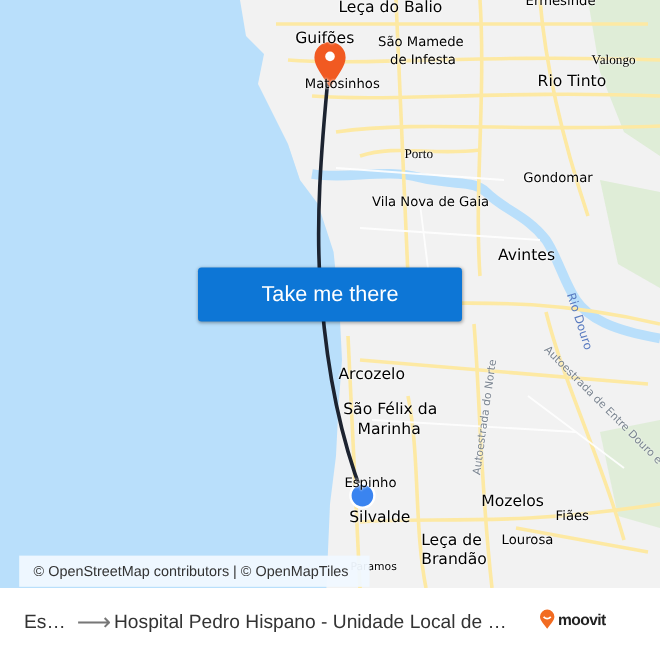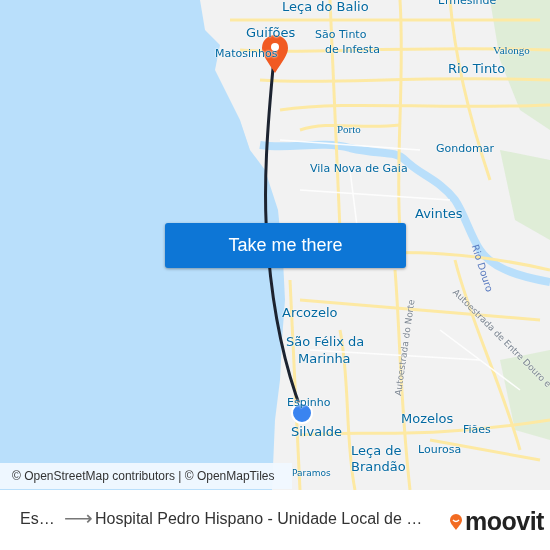--- a/index.html
+++ b/index.html
@@ -1,30 +1,30 @@
 <!DOCTYPE html>
 <html><head>
 <meta charset="utf-8">
 <style>
   html, body { margin: 0; padding: 0; }
   body { width: 550px; height: 550px; overflow: hidden; background: #fff; font-family: "Liberation Sans", sans-serif; position: relative; }
   .map { position: absolute; left: 0; top: 0; width: 550px; height: 490px; overflow: hidden; background: #f2f2f2; }
   .map svg.base { position: absolute; left: 0; top: 0; }
-  .place { position: absolute; color: #0369a1; font-family: "DejaVu Sans", sans-serif; font-size: 13px; white-space: nowrap; line-height: 1; text-shadow: 0 0 2px #fff, 0 0 2px #fff; text-align: center; }
+  .place { position: absolute; color: #000000; font-family: "DejaVu Sans", sans-serif; font-size: 13px; white-space: nowrap; line-height: 1; text-shadow: 0 0 2px #fff, 0 0 2px #fff; text-align: center; }
   .place.sm { font-size: 11px; }
   .road-label { position: absolute; color: #7b8591; font-family: "DejaVu Sans", sans-serif; font-size: 9px; white-space: nowrap; text-shadow: 0 0 2px #fff; transform-origin: left top; }
   .river-label { position: absolute; color: #5a7bc0; font-family: "DejaVu Sans", sans-serif; font-size: 10px; white-space: nowrap; transform-origin: left top; }
-  .cta { position: absolute; left: 165px; top: 223px; width: 241px; height: 45px; background: #0d76d6; color: #fff; border-radius: 3px; box-shadow: 0 1px 3px rgba(0,0,0,0.35); display: flex; align-items: center; justify-content: center; font-size: 18px; cursor: pointer; }
-  .attribution { position: absolute; left: 0; top: 463px; height: 26px; width: 292px; background: rgba(240,248,255,0.95); color: #333; font-size: 12px; display: flex; align-items: center; padding-left: 12px; box-sizing: border-box; }
+  .cta { position: absolute; left: 165px; top: 223px; width: 220px; height: 45px; background: #0d76d6; color: #fff; border-radius: 3px; box-shadow: 0 1px 3px rgba(0,0,0,0.35); display: flex; align-items: center; justify-content: center; font-size: 18px; cursor: pointer; }
+  .attribution { position: absolute; left: 16px; top: 463px; height: 26px; width: 292px; background: rgba(240,248,255,0.95); color: #333; font-size: 12px; display: flex; align-items: center; padding-left: 12px; box-sizing: border-box; }
   .footer { position: absolute; left: 0; top: 490px; width: 438px; height: 60px; background: #fff; display: flex; align-items: center; }
   .from { position: absolute; left: 20px; top: 20px; font-size: 16px; color: #333; }
   .arrow { position: absolute; left: 64px; top: 16px; font-size: 20px; color: #777; }
   .to { position: absolute; left: 95px; top: 20px; font-size: 16px; color: #333; white-space: nowrap; }
   .logo { position: absolute; left: 449px; top: 17px; display: flex; align-items: center; }
-  .logo-text { font-size: 25px; font-weight: bold; color: #222; letter-spacing: -0.5px; margin-left: 2px; }
+  .logo-text { font-size: 13px; font-weight: bold; color: #222; letter-spacing: -0.5px; margin-left: 2px; }
 </style>
 </head>
 <body>
 
 <div class="map">
   <svg class="base" width="550" height="490" viewBox="0 0 550 490">
 
     <path d="M0,0 L200,0 L205,30 L220,45 L215,70 L225,90 L240,120 L250,150 L265,170 L278,210 L283,260 L285,300 L282,340 L280,380 L275,420 L272,490 L0,490 Z" fill="#b9dffb"></path>
 
     <path d="M260,145 C290,150 320,140 350,148 C380,155 395,150 405,160 C420,175 440,180 455,200 C465,215 470,235 480,250 C490,265 510,275 550,282" stroke="#b9dffb" stroke-width="8" fill="none"></path>
@@ -65,24 +65,24 @@
 
     <g>
       <path d="M275,73 C268,62 262,55 262,48 A13,13 0 0 1 288,48 C288,55 282,62 275,73 Z" fill="#f15a22"></path>
       <circle cx="275" cy="47" r="4" fill="#fff"></circle>
     </g>
   </svg>
 
   <span class="place" style="left:282px;top:0px;">Leça do Balio</span>
   <span class="place sm" style="left:438px;top:-5px;">Ermesinde</span>
   <span class="place" style="left:246px;top:26px;">Guifões</span>
-  <span class="place sm" style="left:315px;top:29px;">São Tinto</span>
+  <span class="place sm" style="left:315px;top:29px;">São Mamede</span>
   <span class="place sm" style="left:325px;top:44px;">de Infesta</span>
   <span class="place sm" style="left:493px;top:45px;font-family:Liberation Serif, serif;">Valongo</span>
-  <span class="place sm" style="left:215px;top:48px;">Matosinhos</span>
+  <span class="place sm" style="left:215px;top:64px;padding-left:39px;">Matosinhos</span>
   <span class="place" style="left:400px;top:62px;margin-left:48px;">Rio Tinto</span>
   <span class="place sm" style="left:337px;top:124px;font-family:Liberation Serif, serif;">Porto</span>
   <span class="place sm" style="left:436px;top:143px;">Gondomar</span>
   <span class="place sm" style="left:310px;top:163px;">Vila Nova de Gaia</span>
   <span class="place" style="left:415px;top:207px;">Avintes</span>
   <span class="place" style="left:282px;top:290px;margin-top:16px;">Arcozelo</span>
   <span class="place" style="left:286px;top:335px;">São Félix da</span>
   <span class="place" style="left:298px;top:352px;">Marinha</span>
   <span class="place sm" style="left:287px;top:397px;">Espinho</span>
   <span class="place" style="left:291px;top:425px;">Silvalde</span>

